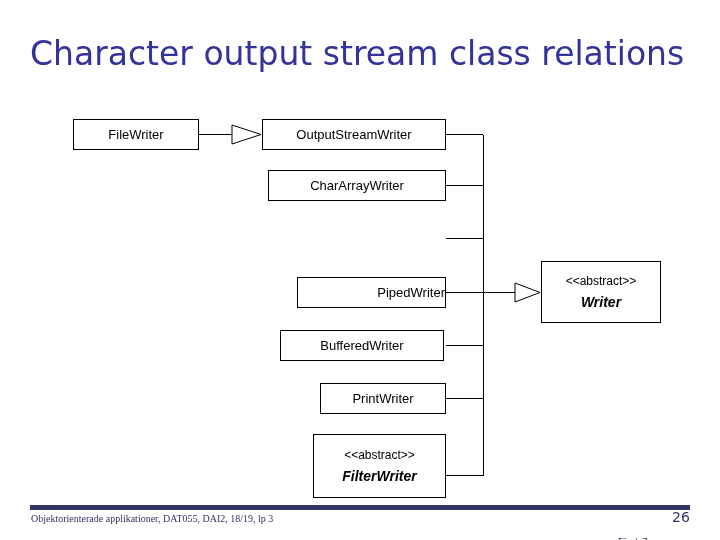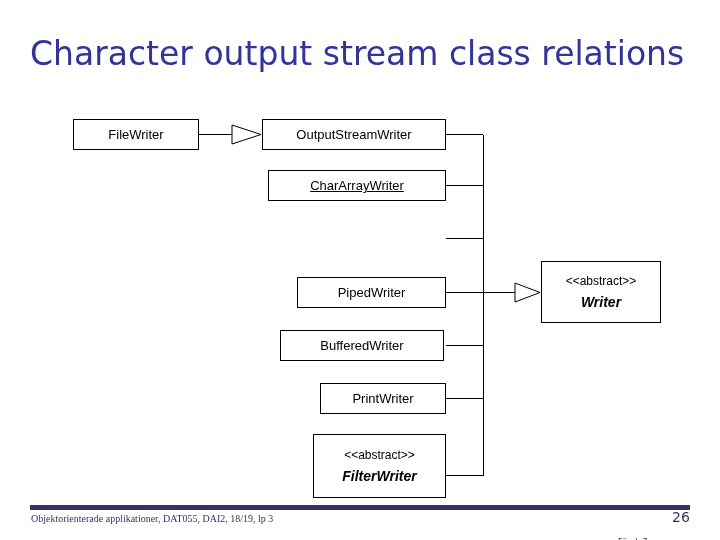--- a/index.html
+++ b/index.html
@@ -154,26 +154,26 @@
     </svg>
 
     <div class="uml-box" style="left:73px; top:106px; width:126px; height:31px;">
       <span class="cls-name">FileWriter</span>
     </div>
 
     <div class="uml-box" style="left:262px; top:106px; width:184px; height:31px;">
       <span class="cls-name">OutputStreamWriter</span>
     </div>
 
-    <div class="uml-box" style="left:268px; top:157px; width:178px; height:31px;text-decoration:underline;">
+    <div class="uml-box" style="left:268px; top:157px; width:178px; height:31px;">
       <span class="cls-name">CharArrayWriter</span>
     </div>
 
 
-    <div class="uml-box" style="left:297px; top:264px; width:149px; height:31px;">
+    <div class="uml-box" style="left:297px; top:264px; width:149px; height:31px;align-items:flex-end;">
       <span class="cls-name">PipedWriter</span>
     </div>
 
     <div class="uml-box" style="left:280px; top:317px; width:164px; height:31px;">
       <span class="cls-name">BufferedWriter</span>
     </div>
 
     <div class="uml-box" style="left:320px; top:370px; width:126px; height:31px;text-align:center;">
       <span class="cls-name">PrintWriter</span>
     </div>

